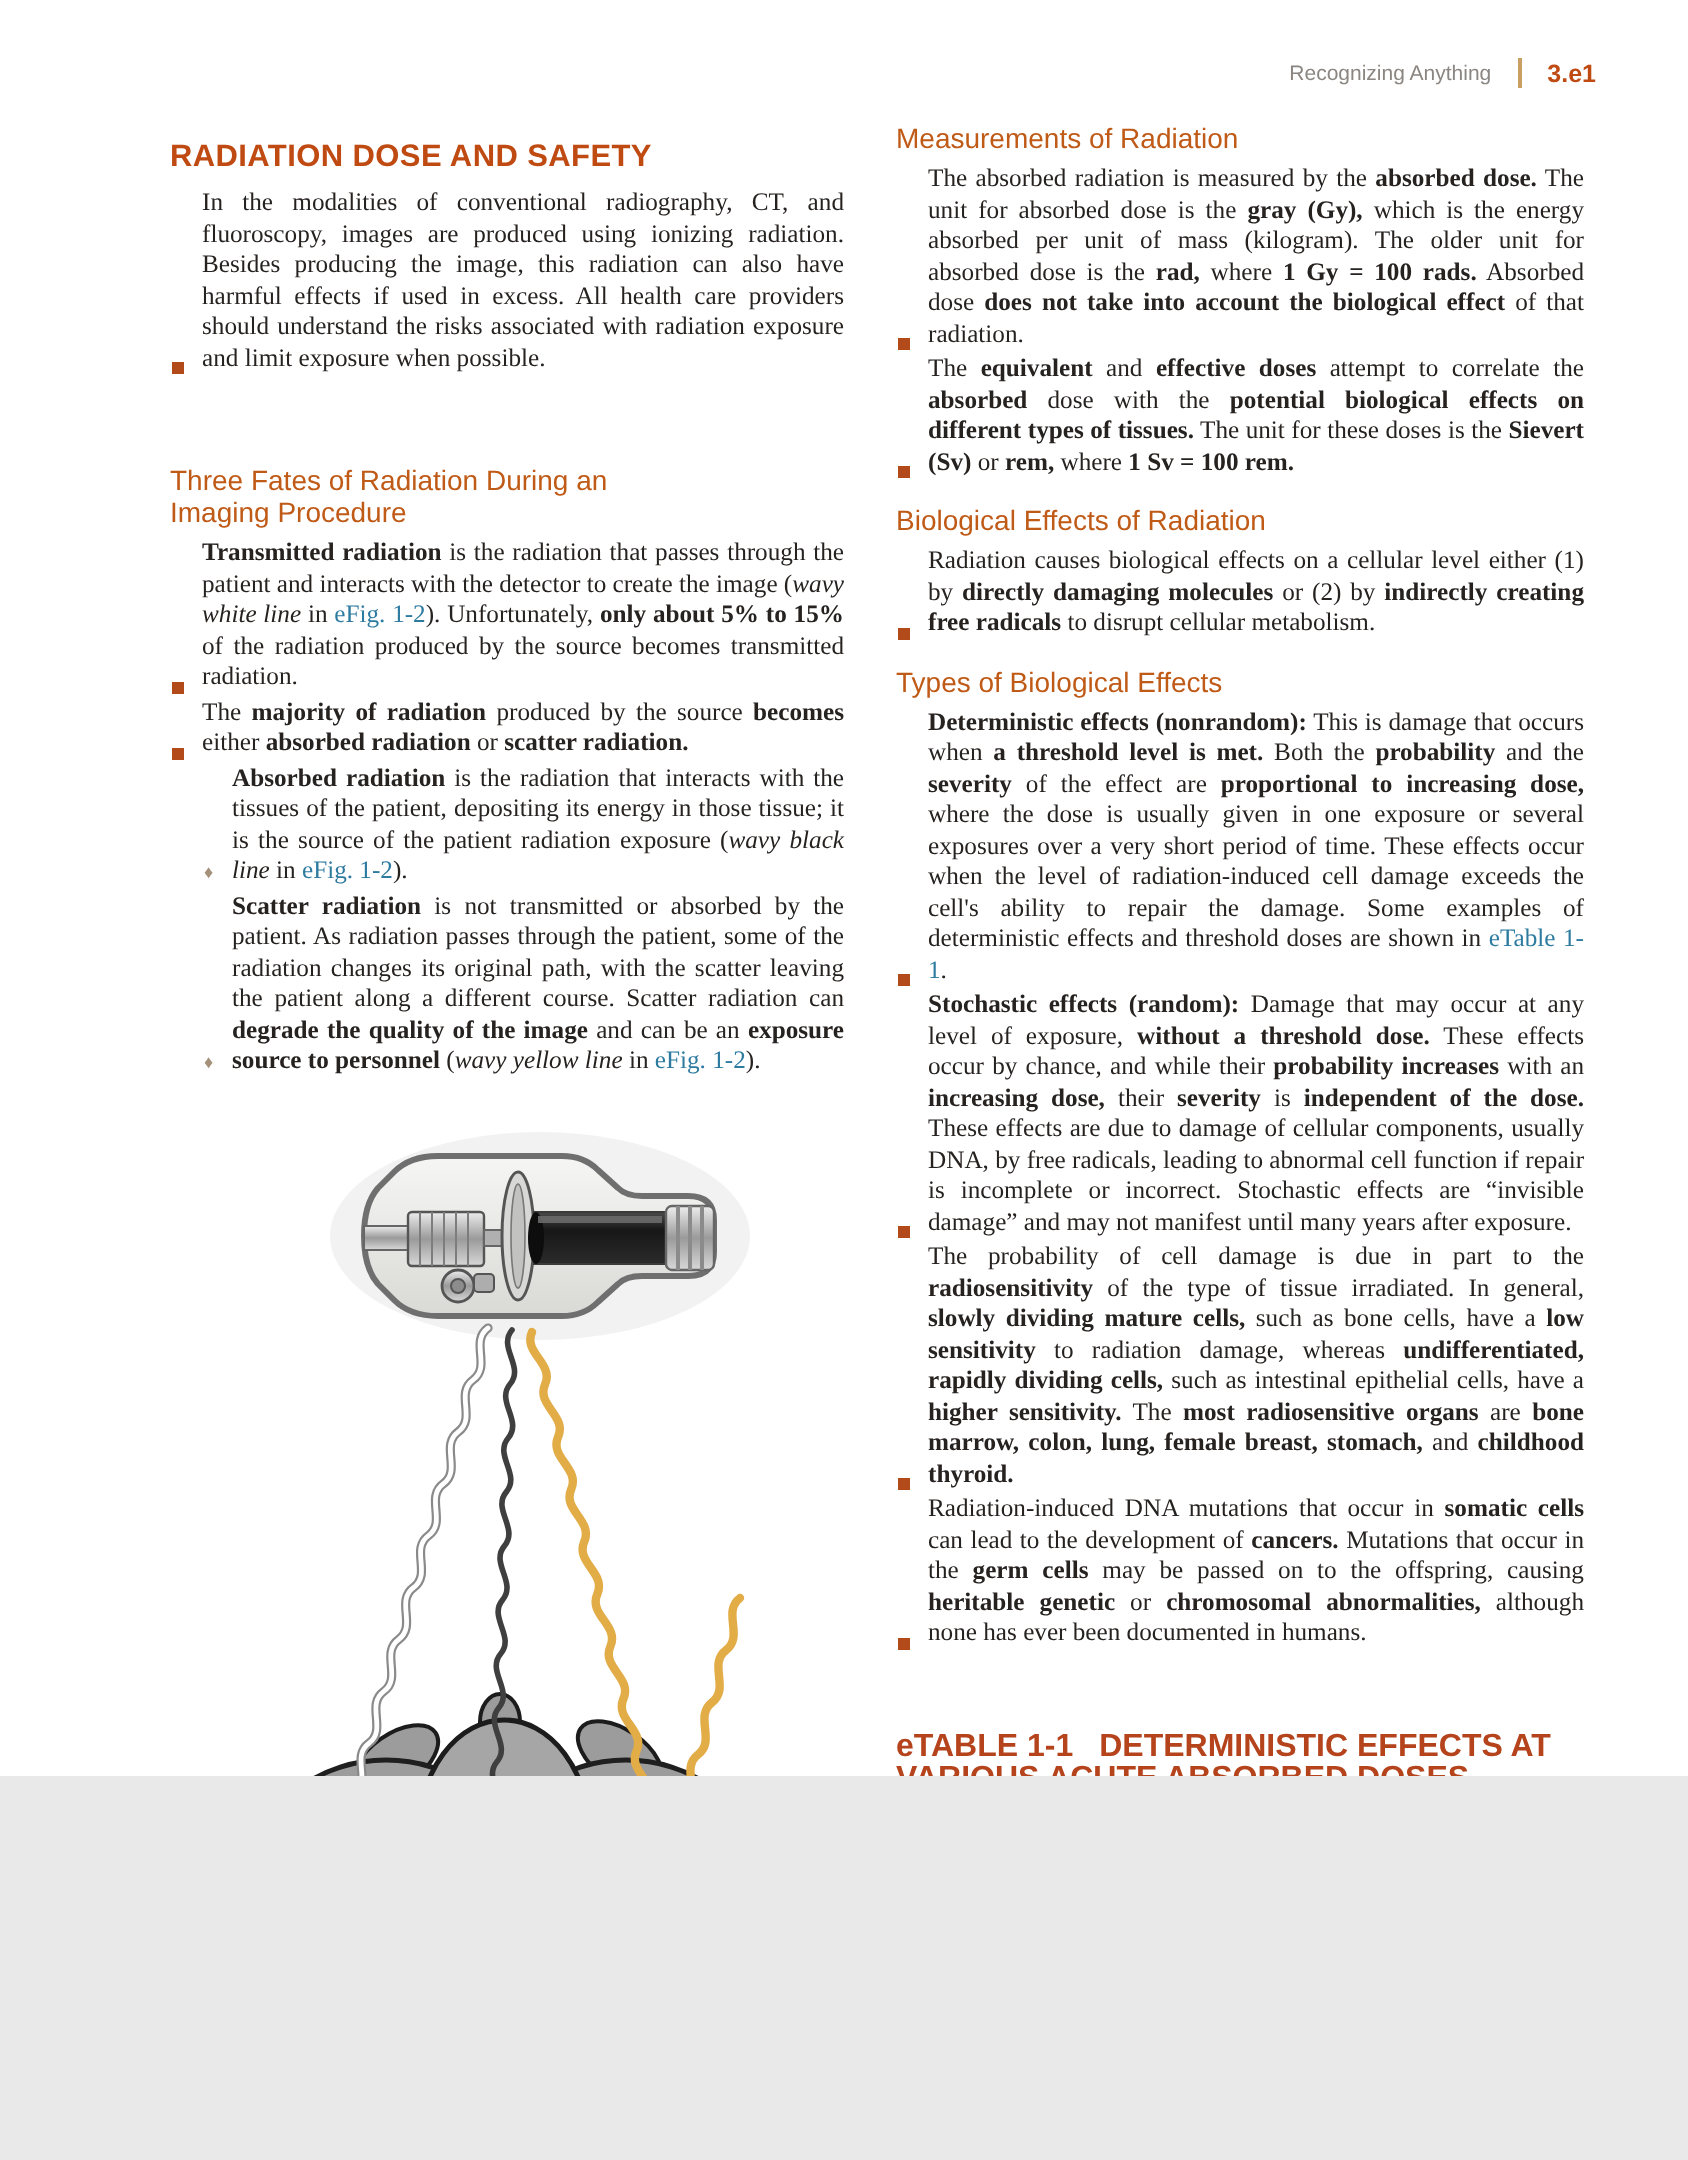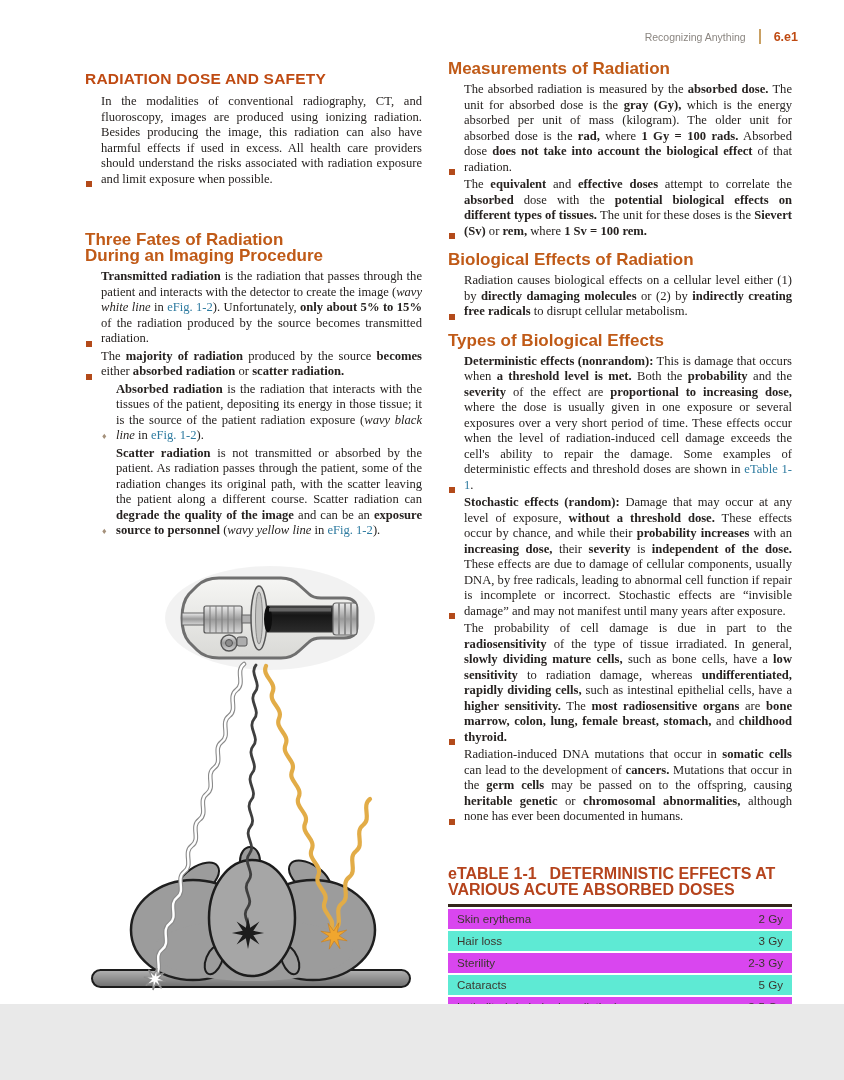--- a/index.html
+++ b/index.html
@@ -1,32 +1,32 @@
 <!DOCTYPE html>
 <html><head>
 <meta charset="utf-8">
 <style>
   html,body{margin:0;padding:0;background:#e9e9e9;}
-  .page{position:relative;width:844px;height:1004px;background:#ffffff;overflow:hidden;
+  .page{position:relative;width:844px;height:888px;background:#ffffff;overflow:hidden;
         font-family:"Liberation Serif",serif;color:#262220;margin:0 auto;}
 
   
   .pagehead{position:absolute;top:29px;right:46px;display:flex;align-items:center;gap:13px;
             font-family:"Liberation Sans",sans-serif;}
   .ph-chapter{font-size:10.5px;color:#8b8681;}
   .ph-bar{width:2px;height:15px;background:#c9a063;}
   .ph-page{font-size:12.5px;font-weight:bold;color:#bf4a12;}
 
   
   .col{position:absolute;}
   .col-left{left:85px;top:70px;width:337px;}
   .col-right{left:448px;top:61px;width:344px;}
   h1.sec{font-family:"Liberation Sans",sans-serif;font-size:15.5px;font-weight:bold;
          color:#bf4a12;margin:0 0 6px 0;letter-spacing:.2px;}
-  h2.sec{font-family:"Liberation Sans",sans-serif;font-size:17px;font-weight:bold;
+  h2.sec{font-family:"Liberation Sans",sans-serif;font-size:14px;font-weight:normal;
          color:#c05a17;margin:13px 0 5px 0;line-height:16px;}
   h2.first{margin-top:0;}
   h2.narrow{width:245px;margin-top:45px;}
   .bullet{display:flex;margin:0 0 2px 0;align-items:flex-end;}
   .sq{flex:0 0 auto;width:6px;height:6px;background:#b34a1a;margin:5px 9px 0 1px;}
   .btext{flex:1;font-size:12.6px;line-height:15.5px;text-align:justify;margin:0;}
   .sub{margin-left:17px;}
   .dm{flex:0 0 auto;width:9px;color:#a5917b;font-size:9px;line-height:15px;margin:1px 5px 0 0;}
   .b{font-weight:bold;}
   .i{font-style:italic;}
@@ -65,21 +65,21 @@
   .cy2{color:#f5c51d;}
 </style>
 </head>
 <body>
 
 <div class="page">
 
   <div class="pagehead">
     <span class="ph-chapter">Recognizing Anything</span>
     <span class="ph-bar"></span>
-    <span class="ph-page">6.e1</span>
+    <span class="ph-page">3.e1</span>
   </div>
 
   <section class="col col-left">
     <h1 class="sec">RADIATION DOSE AND SAFETY</h1>
 
     <div class="bullet">
       <span class="sq"></span>
       <p class="btext"><span>In the modalities of conventional radiography, CT, and fluoroscopy, images are produced using ionizing radiation. Besides producing the image, this radiation can also have harmful effects if used in excess. All health care providers should understand the risks associated with radiation exposure and limit exposure when possible.</span></p>
     </div>
 

